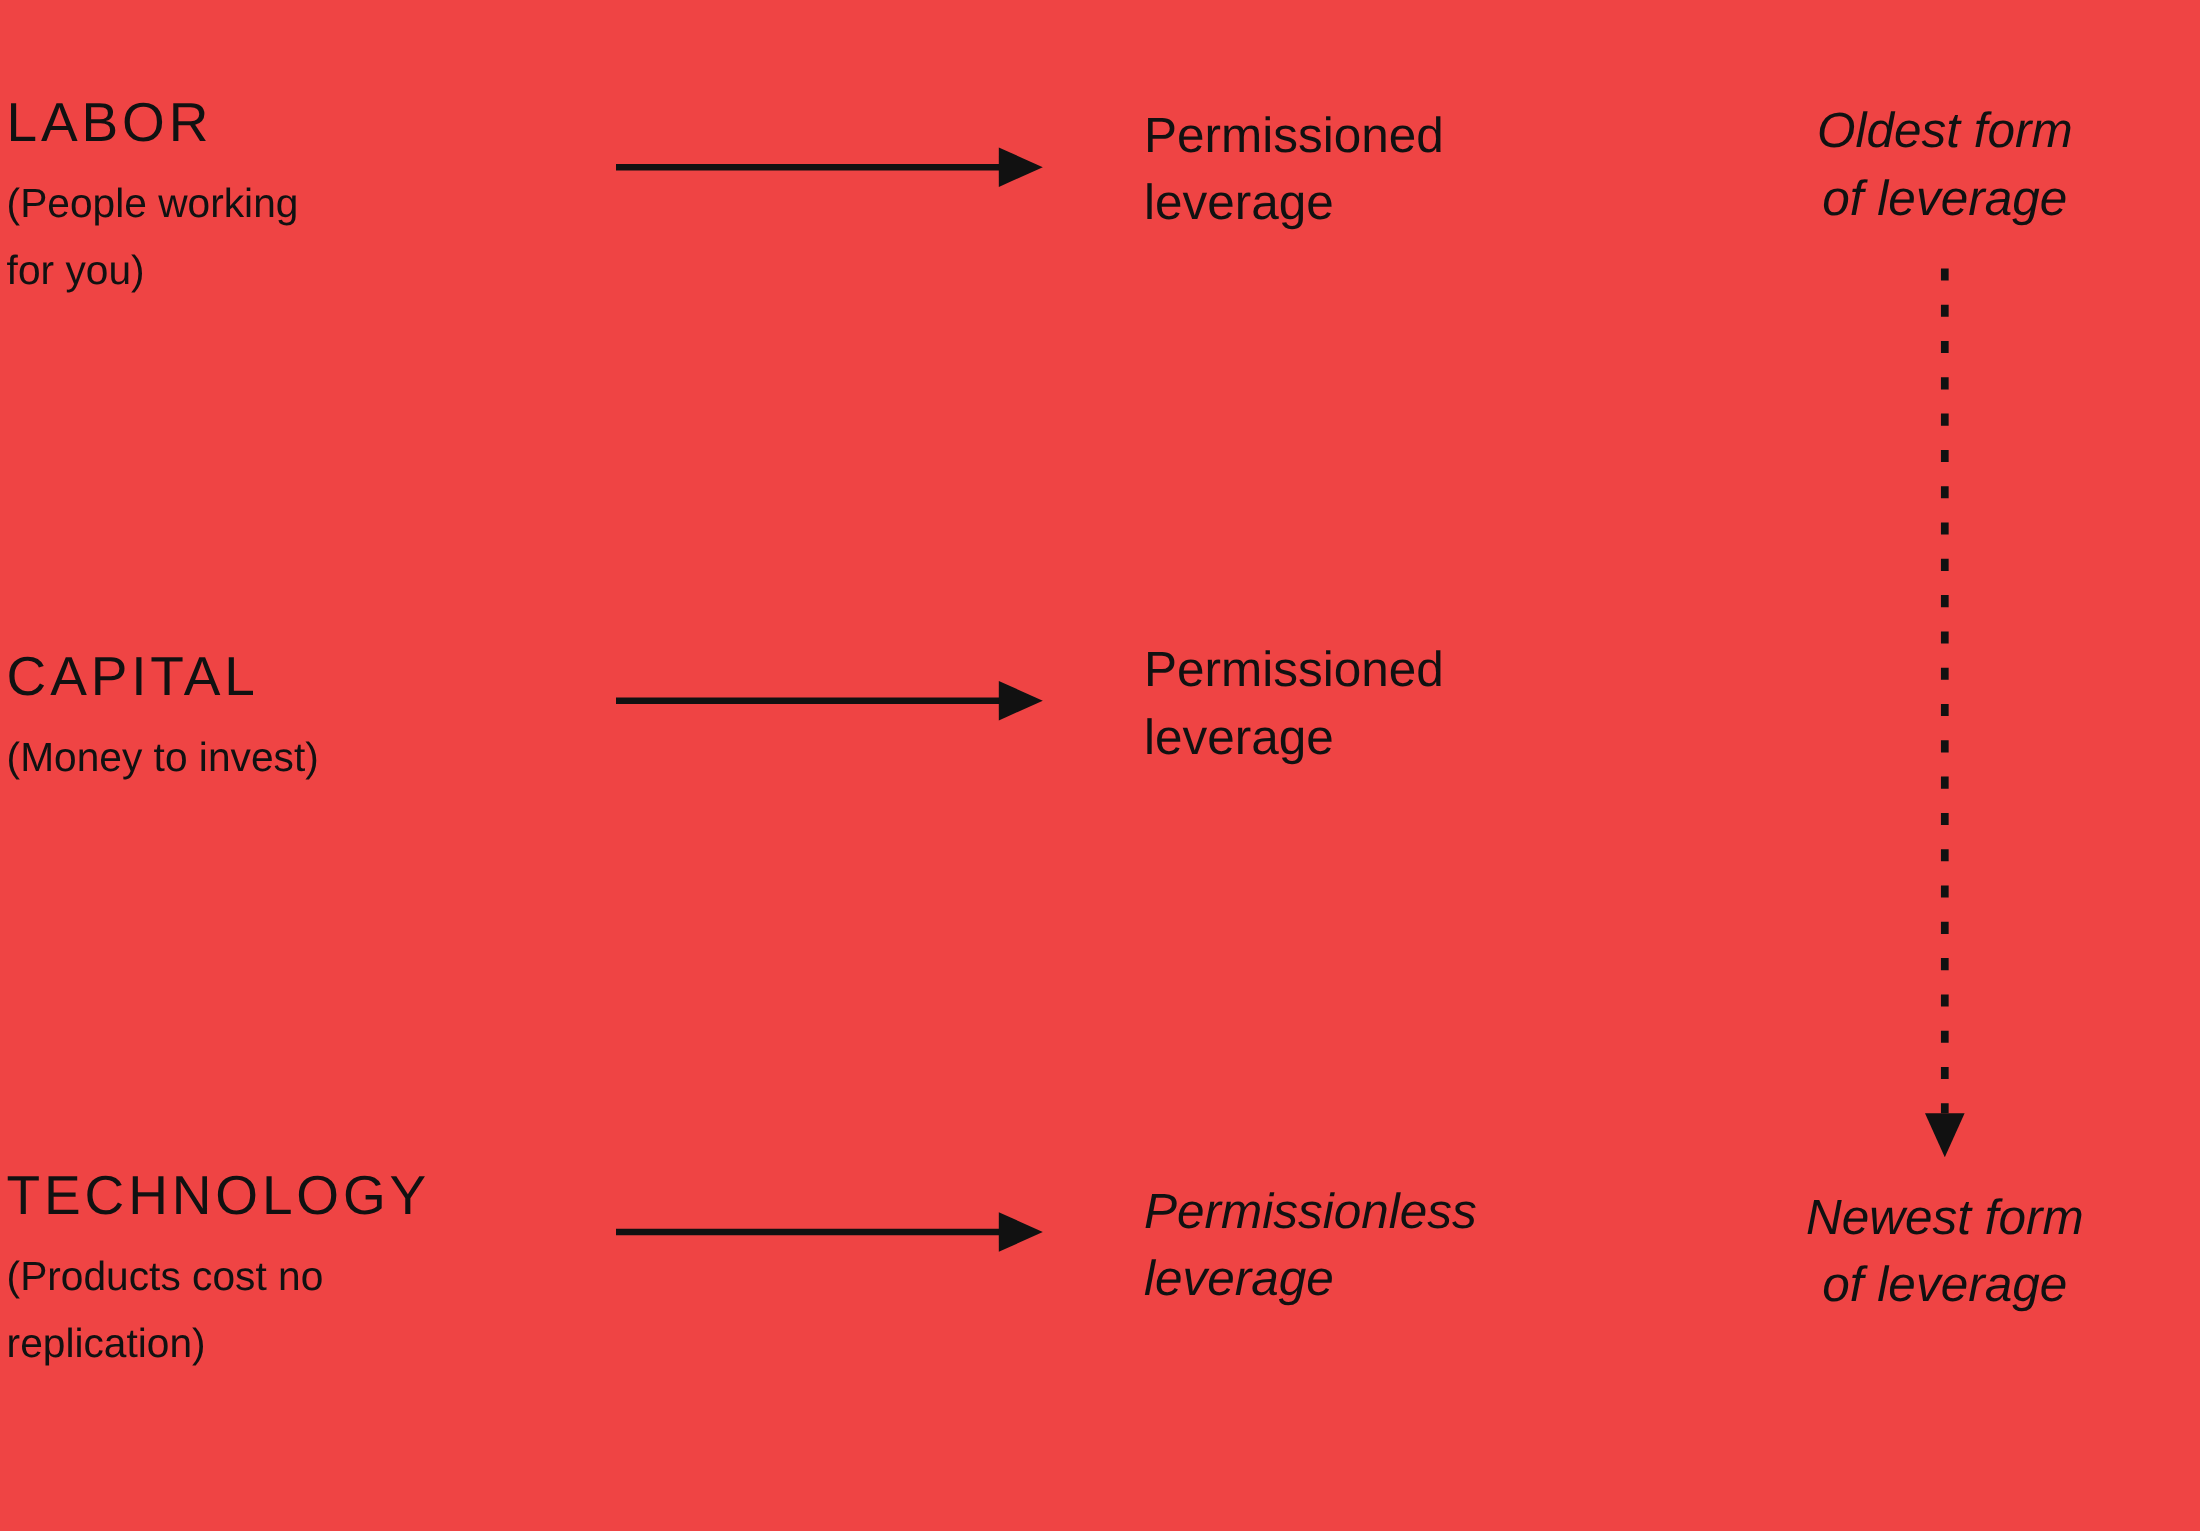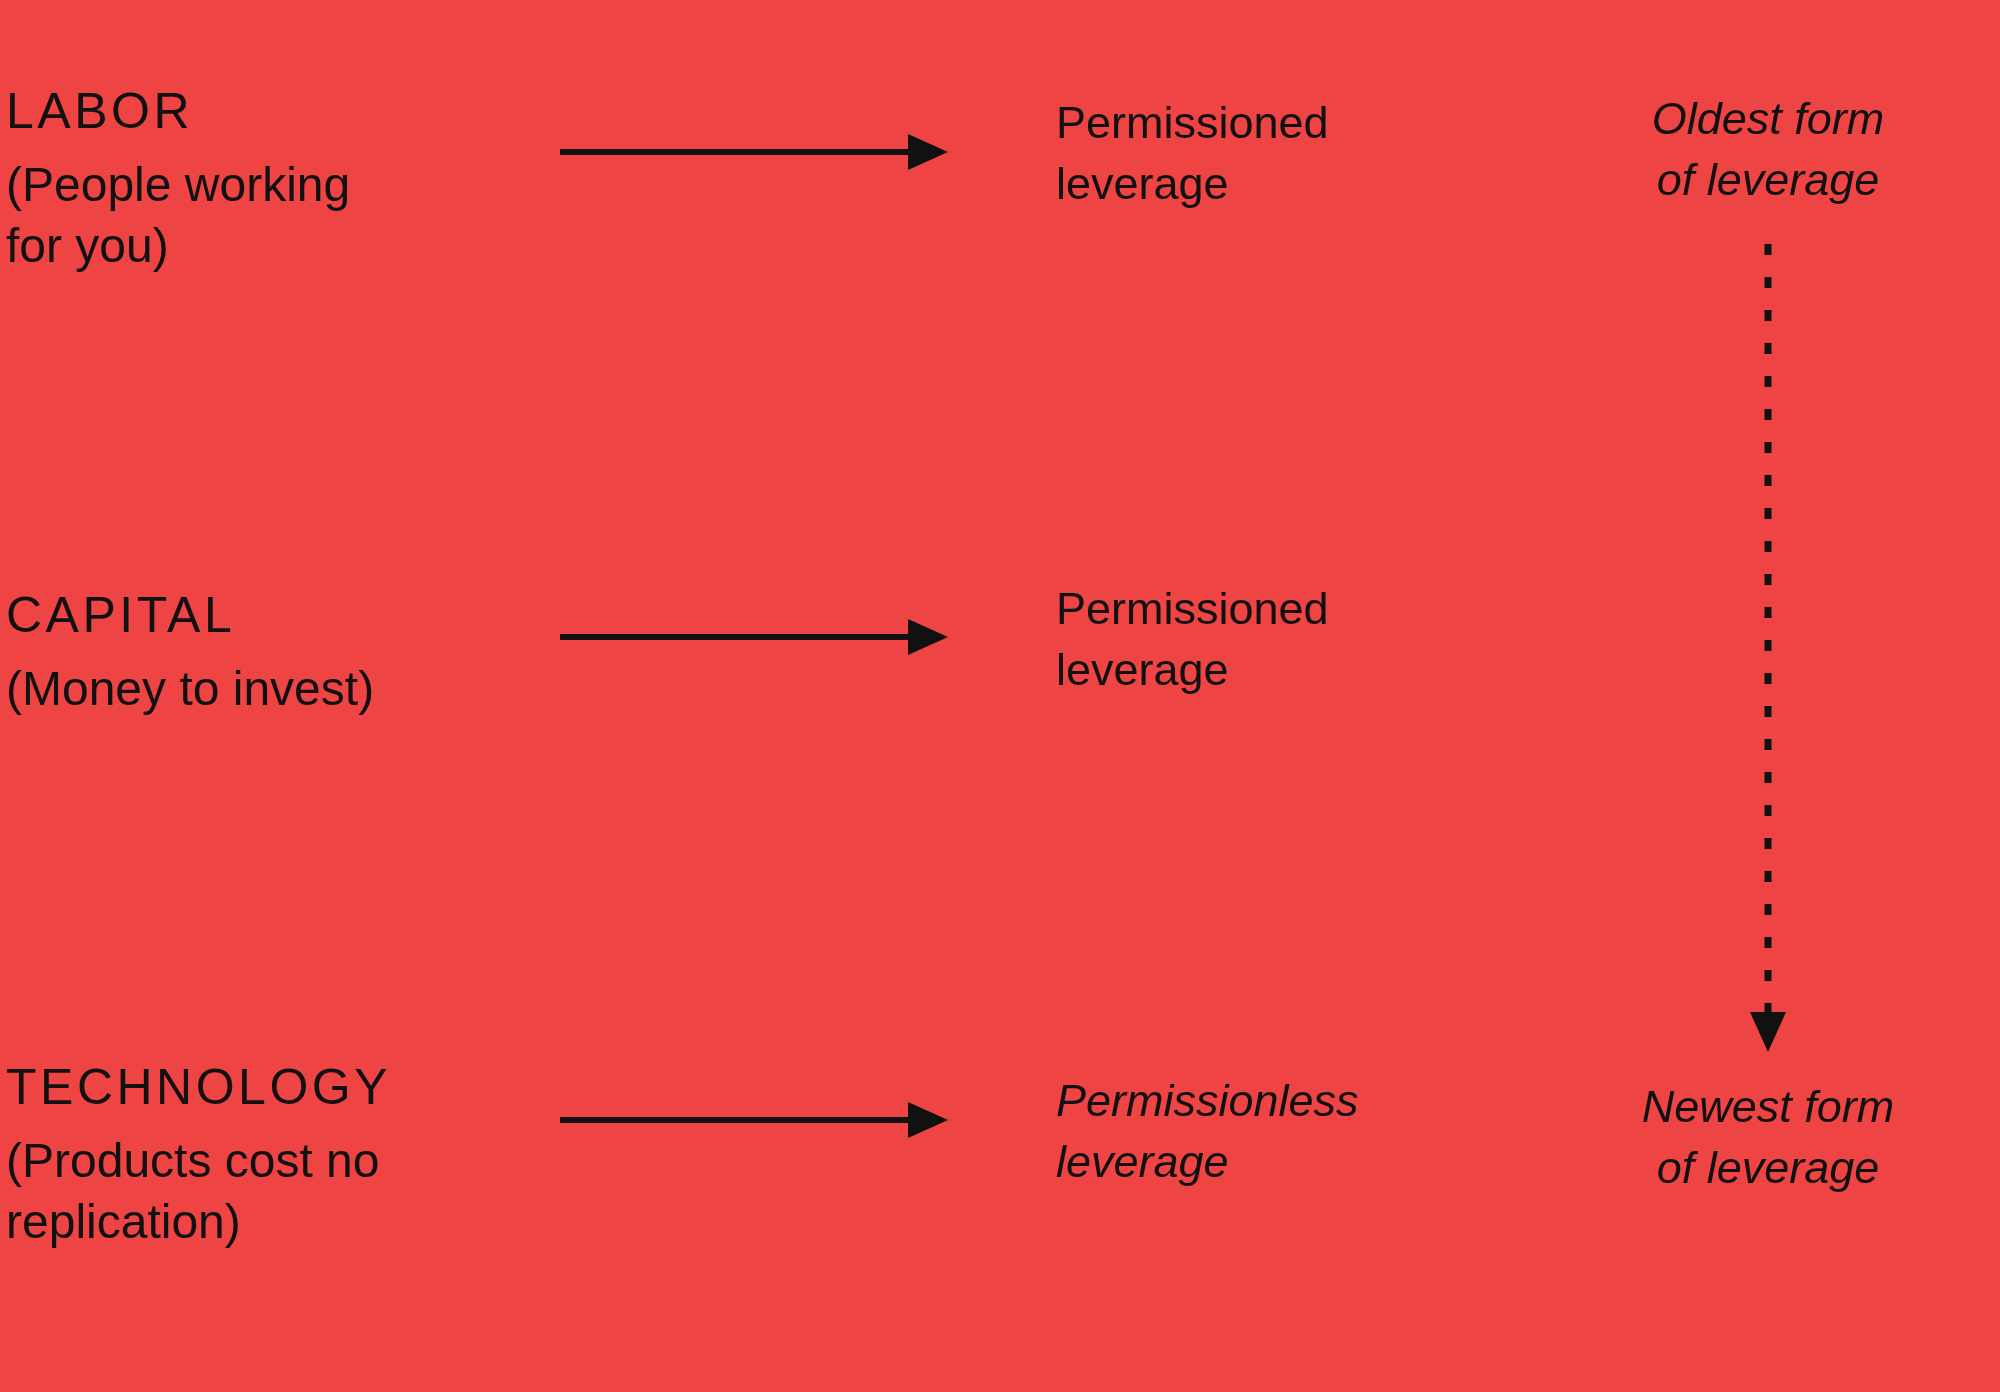--- a/index.html
+++ b/index.html
@@ -32,21 +32,21 @@
     font-size: 50px;
     line-height: 58px;
     letter-spacing: 3.5px;
     font-weight: 400;
     color: #111111;
     white-space: nowrap;
   }
 
   .type-desc {
     margin-top: 14px;
-    font-size: 48px;
+    font-size: 37px;
     line-height: 61px;
     letter-spacing: 0px;
     font-weight: 400;
     color: #111111;
   }
 
   .type-desc .dline { display: block; }
 
   
   .arrow {
@@ -60,21 +60,21 @@
   
   .outcome {
     position: absolute;
     left: 1040px;
     width: 460px;
     font-size: 45px;
     line-height: 61px;
     font-weight: 400;
     color: #111111;
   }
-  .outcome .oline { display: block; margin-left: 16px; }
+  .outcome .oline { display: block; }
 
   
   .age-note {
     position: absolute;
     left: 1608px;
     width: 320px;
     text-align: center;
     font-size: 45px;
     line-height: 61px;
     font-style: italic;

